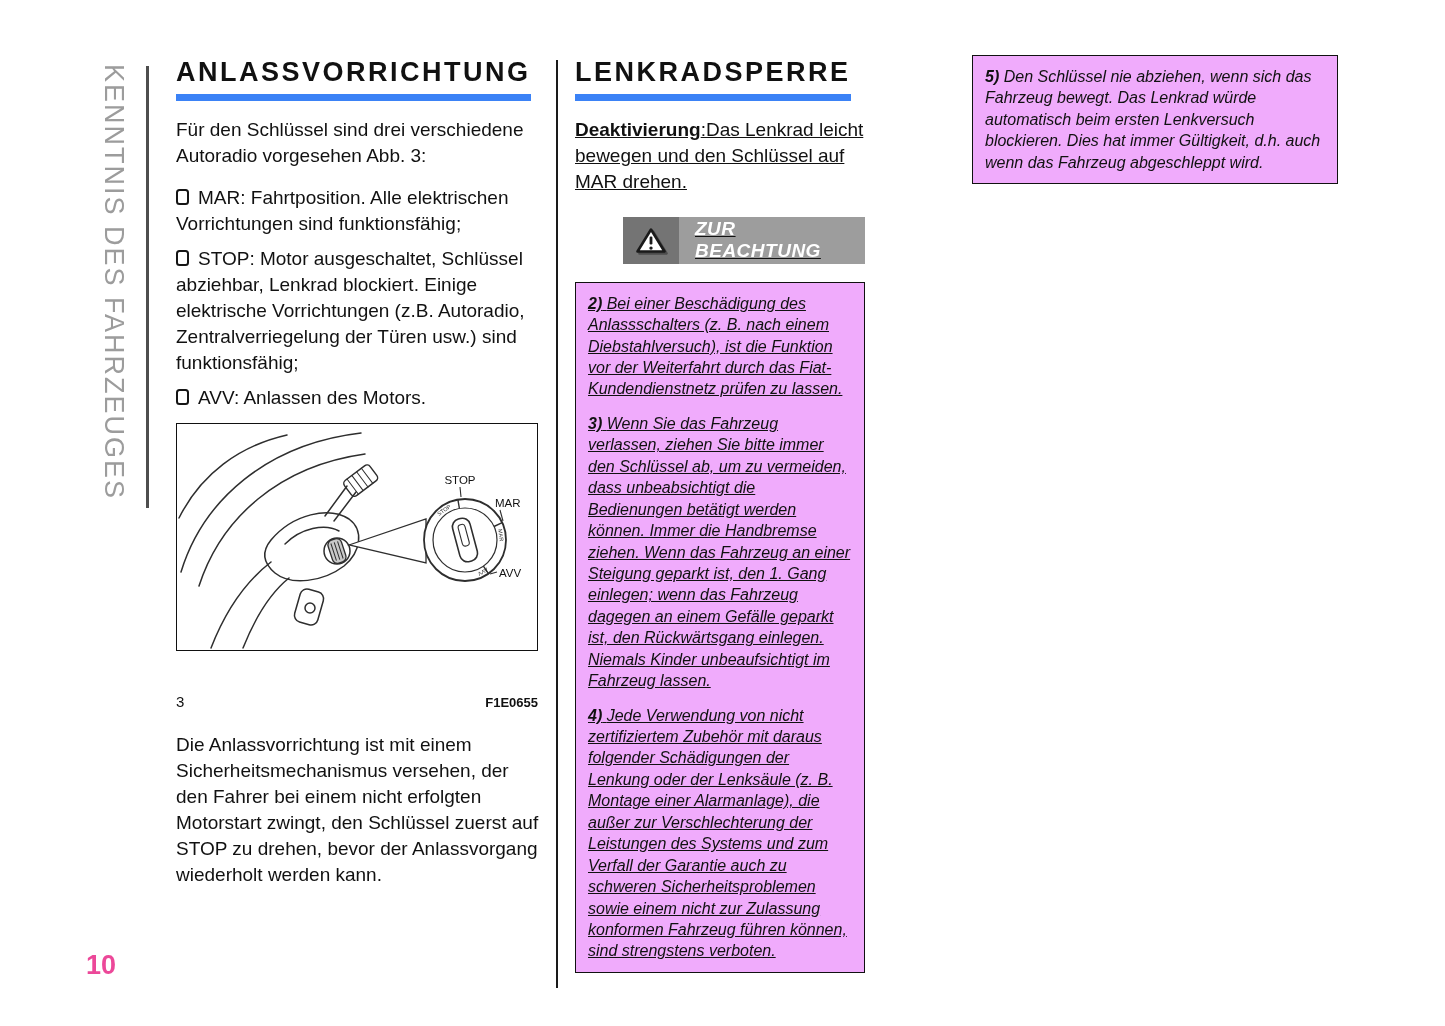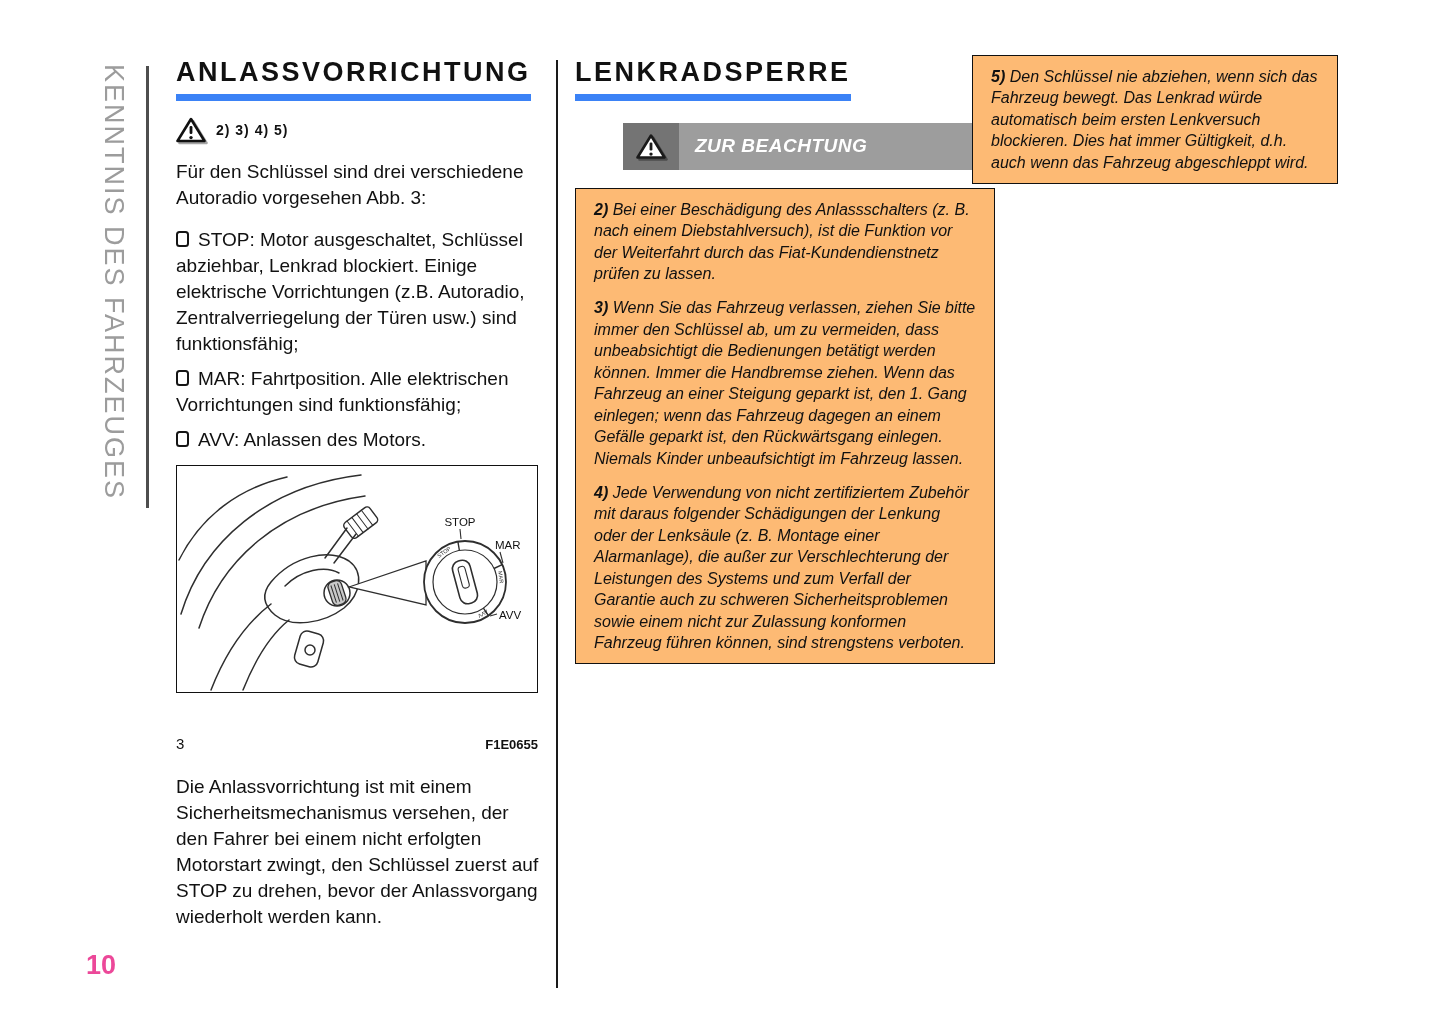--- a/index.html
+++ b/index.html
@@ -20,21 +20,21 @@
   .pagenum{
     position:absolute; left:86px; top:950px; font-size:27px; font-weight:bold; color:#ec4899;
   }
   
   .divider{
     position:absolute; left:556px; top:60px; width:2px; height:928px; background:#1a1a1a;
   }
   
   .col{position:absolute; top:58px;}
   .col1{left:176px; width:364px;}
-  .col2{left:575px; width:420px;}
+  .col2{left:575px; width:290px;text-decoration:underline;}
   .col3{left:972px; width:366px; top:55px;}
 
   h1.sec-title{margin:0 0 16px 0; font-size:27px; line-height:1.1; font-weight:bold; letter-spacing:2.5px;}
   h1.sec-title .title-text{display:inline-block; border-bottom:7px solid #3b82f6; padding-bottom:6px;}
 
   .warnrefs{display:flex; align-items:center; gap:10px; margin:0 0 16px 0;}
   .warnrefs .tri-icon{filter:drop-shadow(2.5px 2.5px 0 #a5a5a5);}
   .warnrefs .refs{font-size:14px; font-weight:bold; letter-spacing:1px;}
 
   p.body{margin:0 0 16px 0; font-size:19px; line-height:1.37; color:#111;}
@@ -64,21 +64,21 @@
   .banner-iconbox svg{filter:drop-shadow(2px 2px 0 #4c4c4c);}
   .banner-main{
     flex:1; background:#9d9d9d; display:flex; align-items:center;
   }
   .banner-label{
     color:#ffffff; font-weight:bold; font-style:italic; font-size:19px;
     letter-spacing:0.5px; padding-left:16px;
   }
 
   
-  .notebox{border:1px solid #111; padding:10px 18px; background:#fdba74;}
+  .notebox{border:1px solid #111; padding:10px 12px; background:#f0abfc;}
   .note{margin:0 0 13px 0; font-size:16px; line-height:1.34; font-style:italic; color:#111;}
   .note:last-child{margin-bottom:0;}
   .nnum{font-weight:bold; font-style:italic;}
 
   svg text{font-family:"Liberation Sans", sans-serif;}
 </style>
 </head>
 <body>
 
 <div class="page">
@@ -86,36 +86,28 @@
   <div class="sidebar-label">KENNTNIS DES FAHRZEUGES</div>
   <div class="sidebar-rule"></div>
   <div class="pagenum">10</div>
   <div class="divider"></div>
 
   <section class="col col1">
     <h1 class="sec-title">
       <span class="title-text">ANLASSVORRICHTUNG</span>
     </h1>
 
-    <div class="warnrefs">
-      <svg class="tri-icon" width="30" height="26" viewBox="0 0 30 26">
-        <polygon points="15,2 28.5,24 1.5,24" fill="#ffffff" stroke="#111111" stroke-width="2.6" stroke-linejoin="round"></polygon>
-        <rect x="13.6" y="9" width="2.8" height="8" rx="1.2" fill="#111111"></rect>
-        <circle cx="15" cy="20.6" r="1.7" fill="#111111"></circle>
-      </svg>
-      <span class="refs">2) 3) 4) 5)</span>
-    </div>
 
     <p class="body">Für den Schlüssel sind drei verschiedene Autoradio vorgesehen Abb. 3:</p>
 
+    <p class="body bullet">
+      <span class="keysq"></span><span>MAR: Fahrtposition. Alle elektrischen Vorrichtungen sind funktionsfähig;</span>
+    </p>
     <p class="body bullet">
       <span class="keysq"></span><span>STOP: Motor ausgeschaltet, Schlüssel abziehbar, Lenkrad blockiert. Einige elektrische Vorrichtungen (z.B. Autoradio, Zentralverriegelung der Türen usw.) sind funktionsfähig;</span>
-    </p>
-    <p class="body bullet">
-      <span class="keysq"></span><span>MAR: Fahrtposition. Alle elektrischen Vorrichtungen sind funktionsfähig;</span>
     </p>
     <p class="body bullet">
       <span class="keysq"></span><span>AVV: Anlassen des Motors.</span>
     </p>
 
     <figure class="fig">
       <div class="figbox">
         <svg width="360" height="226" viewBox="0 0 360 226">
           <g fill="none" stroke="#2e2e2e" stroke-width="1.5" stroke-linecap="round">
 
@@ -174,20 +166,23 @@
     </figure>
 
     <p class="body">Die Anlassvorrichtung ist mit einem Sicherheitsmechanismus versehen, der den Fahrer bei einem nicht erfolgten Motorstart zwingt, den Schlüssel zuerst auf STOP zu drehen, bevor der Anlassvorgang wiederholt werden kann.</p>
   </section>
 
   <section class="col col2">
     <h1 class="sec-title">
       <span class="title-text">LENKRADSPERRE</span>
     </h1>
 
+    <p class="body" style="margin-bottom:0;">
+      <b>Deaktivierung</b><span>:Das Lenkrad leicht bewegen und den Schlüssel auf MAR drehen.</span>
+    </p>
 
     <div class="banner">
       <div class="banner-iconbox">
         <svg width="30" height="27" viewBox="0 0 30 26">
           <polygon points="15,2 28.5,24 1.5,24" fill="#ffffff" stroke="#1a1a1a" stroke-width="2.6" stroke-linejoin="round"></polygon>
           <rect x="13.6" y="9" width="2.8" height="8" rx="1.2" fill="#1a1a1a"></rect>
           <circle cx="15" cy="20.6" r="1.7" fill="#1a1a1a"></circle>
         </svg>
       </div>
       <div class="banner-main">

